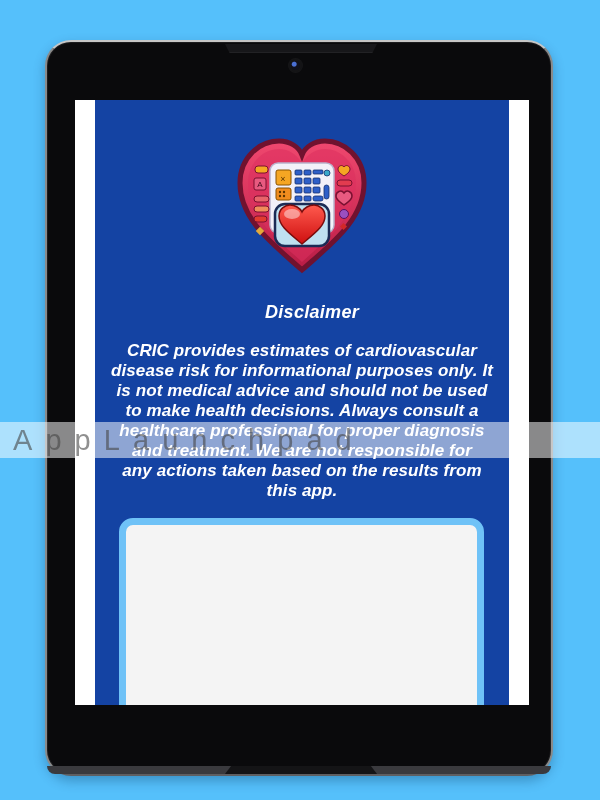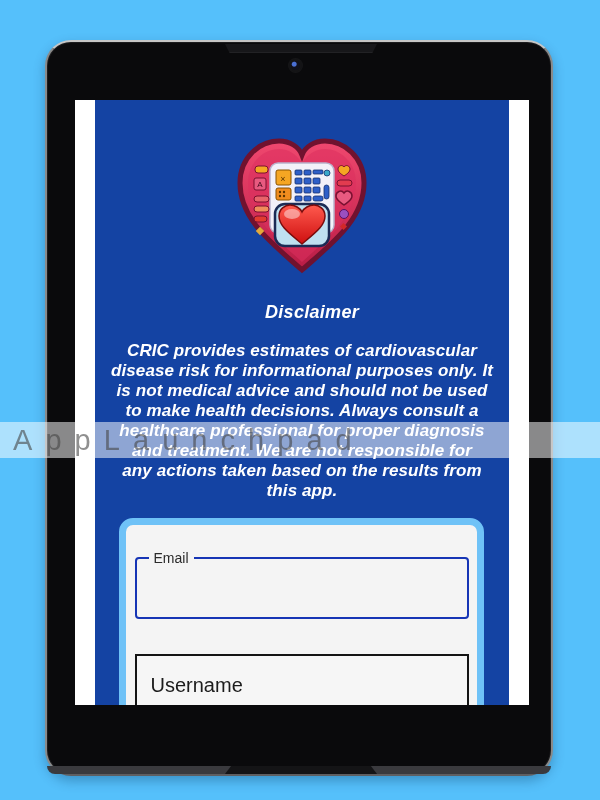--- a/index.html
+++ b/index.html
@@ -174,27 +174,20 @@
       <div class="app-paragraph">CRIC provides estimates of cardiovascular
 disease risk for informational purposes only. It
 is not medical advice and should not be used
 to make health decisions. Always consult a
 healthcare professional for proper diagnosis
 and treatment. We are not responsible for
 any actions taken based on the results from
 this app.</div>
 
       <div class="card">
-        <div class="email-field">
-          <span class="email-label">Email</span>
-          <span class="email-value"></span>
-        </div>
-        <div class="username-field">
-          <span class="username-label">Username</span>
-        </div>
       </div>
 
     </div>
   </div>
 
   <div class="bottom-rim">
     <div class="bottom-notch"></div>
   </div>
 </div>
 

